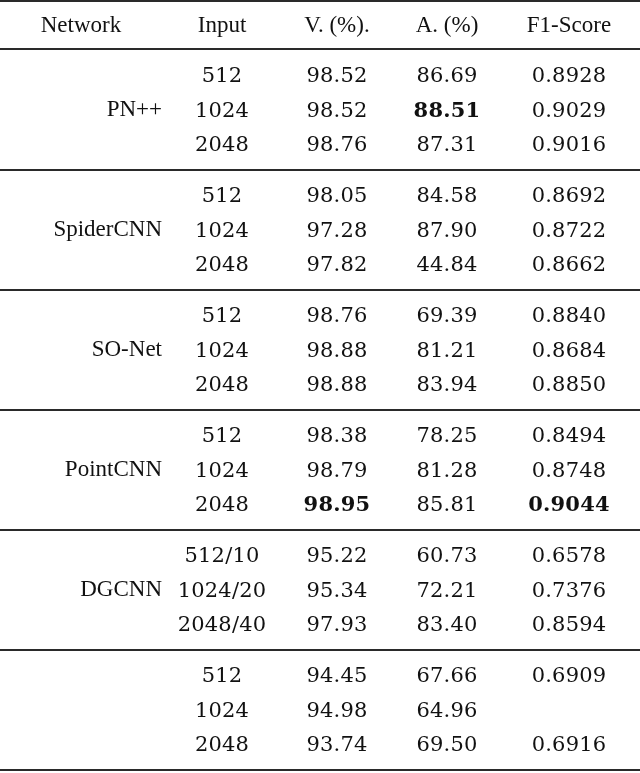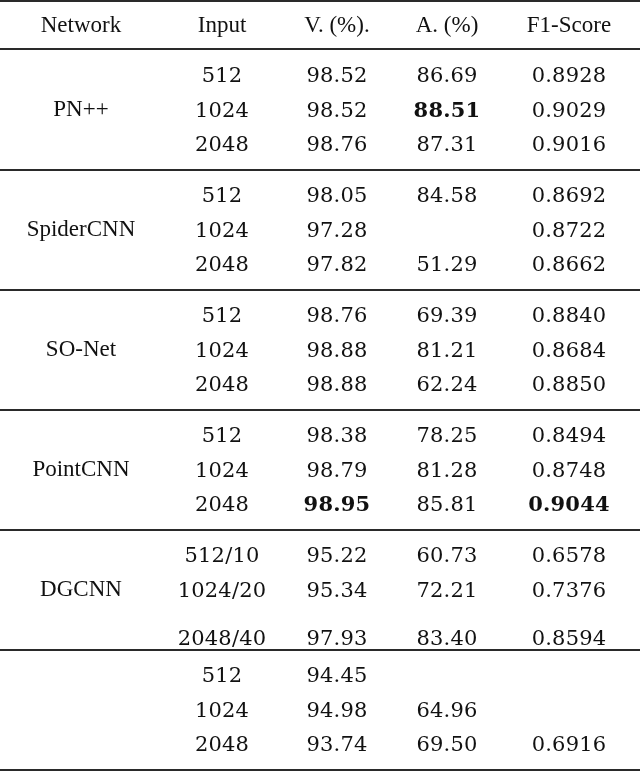--- a/index.html
+++ b/index.html
@@ -55,20 +55,21 @@
     .c-f1   { left: 502px; width: 134px; }
 
     .group {
       position: absolute;
       left: 0;
       width: 640px;
       height: 118px;
     }
     .group .net {
       top: 42px;
+      text-align: right;
     }
     .row {
       position: absolute;
       left: 0;
       width: 522px;
       height: 34px;
     }
     .num {
       font-family: "DejaVu Serif", "Liberation Serif", serif;
       font-size: 21px;
@@ -119,26 +120,27 @@
         <span class="cell c-net net">SpiderCNN</span>
         <div class="row" style="top: 8px;">
           <span class="cell num c-in">512</span>
           <span class="cell num c-v">98.05</span>
           <span class="cell num c-a">84.58</span>
           <span class="cell num c-f1">0.8692</span>
         </div>
         <div class="row" style="top: 42.5px;">
           <span class="cell num c-in">1024</span>
           <span class="cell num c-v">97.28</span>
+          <span class="cell num c-a">87.90</span>
           <span class="cell num c-f1">0.8722</span>
         </div>
         <div class="row" style="top: 77px;">
           <span class="cell num c-in">2048</span>
           <span class="cell num c-v">97.82</span>
-          <span class="cell num c-a">51.29</span>
+          <span class="cell num c-a">44.84</span>
           <span class="cell num c-f1">0.8662</span>
         </div>
       </div>
       <div class="rule mid" style="top: 289px;"></div>
       <div class="group" style="top: 290px;">
         <span class="cell c-net net">SO-Net</span>
         <div class="row" style="top: 8px;">
           <span class="cell num c-in">512</span>
           <span class="cell num c-v">98.76</span>
           <span class="cell num c-a">69.39</span>
@@ -146,21 +148,21 @@
         </div>
         <div class="row" style="top: 42.5px;">
           <span class="cell num c-in">1024</span>
           <span class="cell num c-v">98.88</span>
           <span class="cell num c-a">81.21</span>
           <span class="cell num c-f1">0.8684</span>
         </div>
         <div class="row" style="top: 77px;">
           <span class="cell num c-in">2048</span>
           <span class="cell num c-v">98.88</span>
-          <span class="cell num c-a">62.24</span>
+          <span class="cell num c-a">83.94</span>
           <span class="cell num c-f1">0.8850</span>
         </div>
       </div>
       <div class="rule mid" style="top: 409px;"></div>
       <div class="group" style="top: 410px;">
         <span class="cell c-net net">PointCNN</span>
         <div class="row" style="top: 8px;">
           <span class="cell num c-in">512</span>
           <span class="cell num c-v">98.38</span>
           <span class="cell num c-a">78.25</span>
@@ -187,32 +189,34 @@
           <span class="cell num c-v">95.22</span>
           <span class="cell num c-a">60.73</span>
           <span class="cell num c-f1">0.6578</span>
         </div>
         <div class="row" style="top: 42.5px;">
           <span class="cell num c-in">1024/20</span>
           <span class="cell num c-v">95.34</span>
           <span class="cell num c-a">72.21</span>
           <span class="cell num c-f1">0.7376</span>
         </div>
-        <div class="row" style="top: 91px;">
+        <div class="row" style="top: 77px;">
           <span class="cell num c-in">2048/40</span>
           <span class="cell num c-v">97.93</span>
           <span class="cell num c-a">83.40</span>
           <span class="cell num c-f1">0.8594</span>
         </div>
       </div>
       <div class="rule mid" style="top: 649px;"></div>
       <div class="group" style="top: 650px;">
         <div class="row" style="top: 8px;">
           <span class="cell num c-in">512</span>
           <span class="cell num c-v">94.45</span>
+          <span class="cell num c-a">67.66</span>
+          <span class="cell num c-f1">0.6909</span>
         </div>
         <div class="row" style="top: 42.5px;">
           <span class="cell num c-in">1024</span>
           <span class="cell num c-v">94.98</span>
           <span class="cell num c-a">64.96</span>
         </div>
         <div class="row" style="top: 77px;">
           <span class="cell num c-in">2048</span>
           <span class="cell num c-v">93.74</span>
           <span class="cell num c-a">69.50</span>

